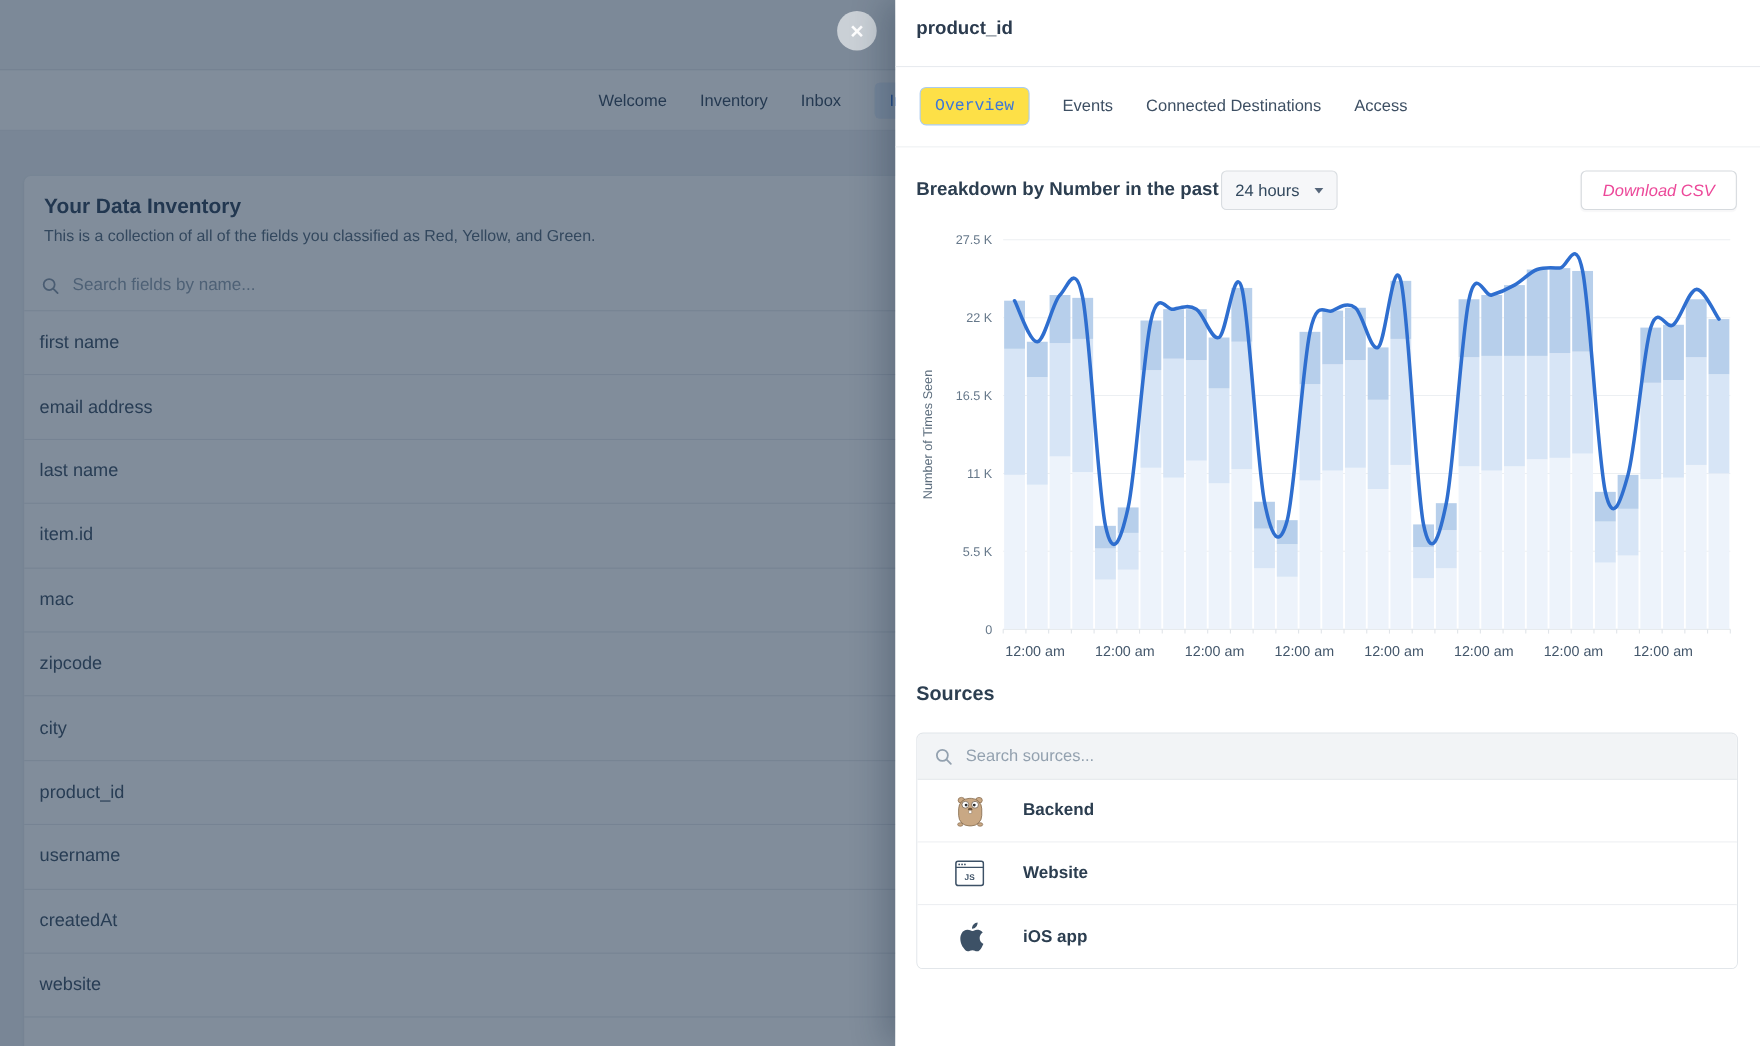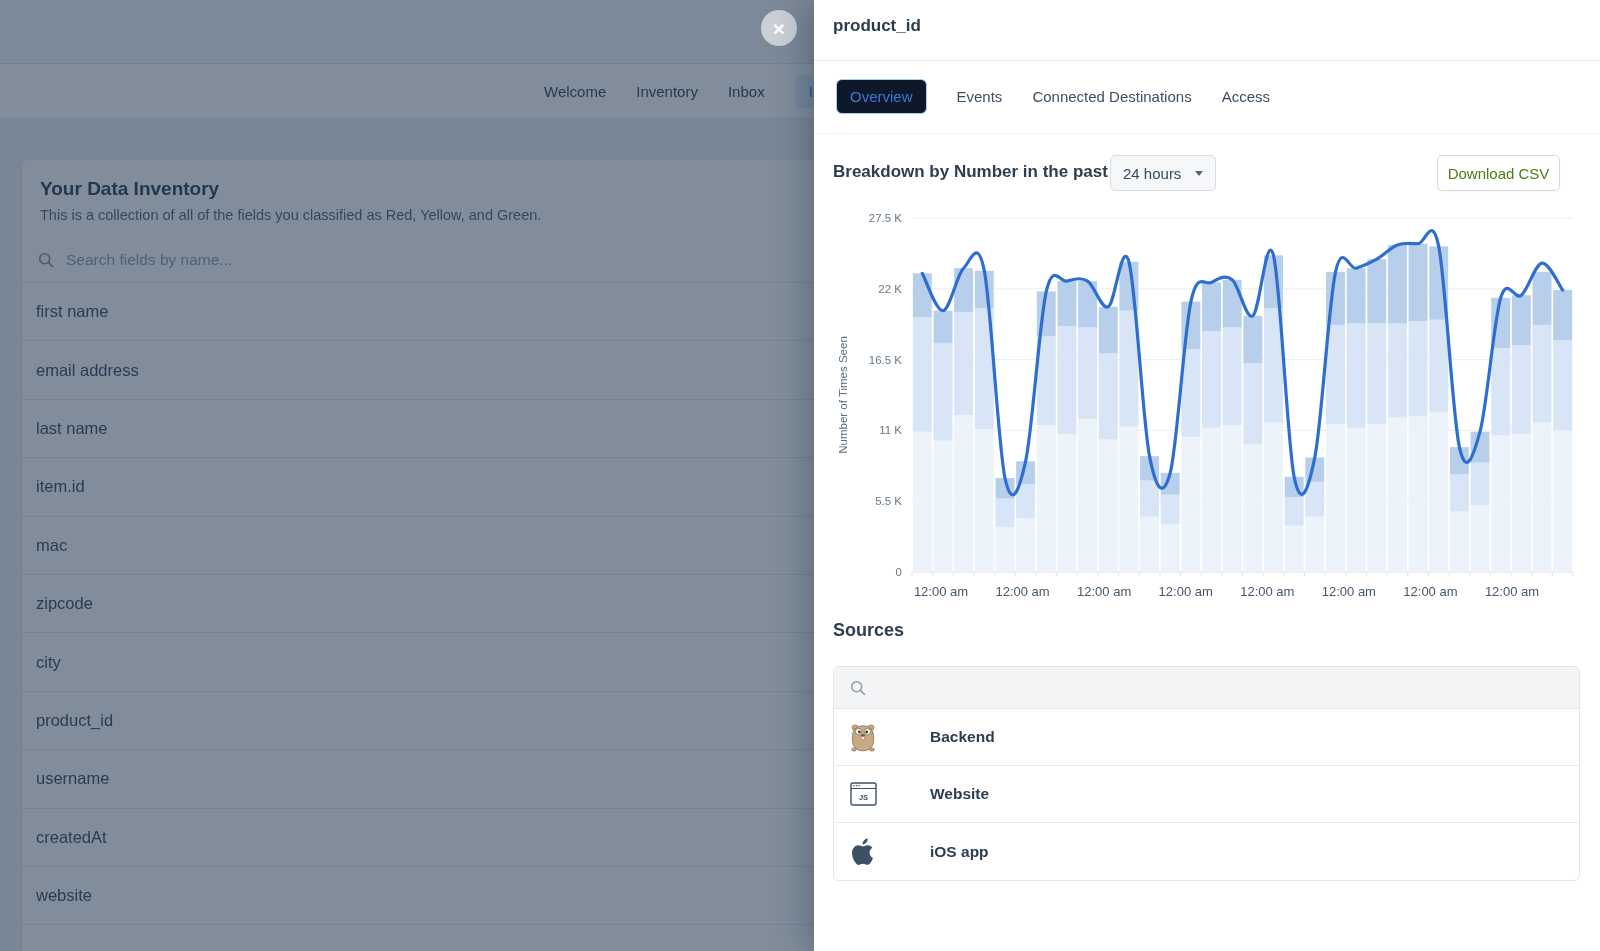--- a/index.html
+++ b/index.html
@@ -36,49 +36,49 @@
   .close-btn span { color:#ffffff; font-size:21px; font-weight:700; line-height:1; }
 
   
   .panel { position:absolute; left:814px; top:0; width:786px; height:951px;
     background:#ffffff; z-index:20; box-shadow:-10px 0 28px rgba(20,40,60,0.28); }
   .panel-title { position:absolute; left:19px; top:16px; font-size:17px;
     font-weight:700; color:#2b3b4e; }
   .panel-div1 { position:absolute; left:0; top:60px; width:786px; height:1px; background:#e8ebef; }
   .tabs { position:absolute; left:22px; top:79px; height:34px; display:flex; align-items:center; gap:30px; }
   .tab { font-size:15px; color:#3d4f63; cursor:pointer; white-space:nowrap; }
-  .tab.active { color:#3e77d8; background:#0f172a; border:1px solid #aacbf0;
-    border-radius:6px; padding:8px 13px; }
+  .tab.active { color:#3e77d8; background:#fde047; border:1px solid #aacbf0;
+    border-radius:6px; padding:8px 13px;font-family:Liberation Mono, monospace; }
   .panel-div2 { position:absolute; left:0; top:133px; width:786px; height:1px; background:#eef1f3; }
 
   .bd-head { position:absolute; left:19px; top:162px; font-size:17px; font-weight:700; color:#2c3e50; }
   .range-select { position:absolute; left:296px; top:155px; width:106px; height:36px;
     background:#f6f7f9; border:1px solid #d9dde1; border-radius:5px;
     display:flex; align-items:center; justify-content:space-between; padding:0 12px; cursor:pointer; }
   .range-select .val { font-size:15px; color:#33495e; }
   .caret { width:0; height:0; border-left:4.5px solid transparent;
     border-right:4.5px solid transparent; border-top:5.5px solid #56667a; }
-  .dl-btn { position:absolute; left:623px; top:155px; width:123px; height:36px;
+  .dl-btn { position:absolute; left:623px; top:155px; width:142px; height:36px;
     background:#ffffff; border:1px solid #d6dade; border-radius:5px;
-    font-size:15px; color:#4d7c0f; cursor:pointer;
+    font-size:15px; color:#ec4899; cursor:pointer;
     display:flex; align-items:center; justify-content:center;
-    font-family:"Liberation Sans", sans-serif; box-shadow:0 1px 1px rgba(40,60,80,.04); }
+    font-family:"Liberation Sans", sans-serif; box-shadow:0 1px 1px rgba(40,60,80,.04);font-style:italic; }
 
   .chart-wrap { position:absolute; left:19px; top:205px; width:747px; height:395px; }
 
   .sources-head { position:absolute; left:19px; top:620px; font-size:18px; font-weight:700; color:#2c3e50; }
   .sources-list { position:absolute; left:19px; top:666px; width:747px;
     border:1px solid #e2e6ea; border-radius:6px; overflow:hidden; background:#fff; }
   .src-search { height:42px; background:#f2f4f6; display:flex; align-items:center;
     gap:12px; padding:0 16px; border-bottom:1px solid #e5e8eb; }
   .src-row { height:57px; display:flex; align-items:center; gap:35px; padding:0 16px;
     border-bottom:1px solid #e9ecef; cursor:pointer; background:#fff; }
   .src-row:last-child { border-bottom:none; }
   .src-name { font-size:15.5px; font-weight:700; color:#2c3e50; }
-  .src-icon { width:45px; height:29px; display:flex; align-items:center; justify-content:flex-start; }
+  .src-icon { width:45px; height:29px; display:flex; align-items:center; justify-content:flex-end; }
 
   input.ghost { border:none; outline:none; background:transparent; flex:1;
     font-size:15.5px; color:#45586c; font-family:"Liberation Sans", sans-serif; }
   input.ghost::placeholder { color:#95a3b1; opacity:1; }
   .src-search input.ghost { font-size:15px; }
   .src-search input.ghost::placeholder { color:#93a1af; }
 </style>
 </head>
 <body>
 
@@ -301,20 +301,21 @@
       </svg>
   </div>
 
   <div class="sources-head">Sources</div>
   <div class="sources-list">
     <div class="src-search">
       <svg width="16" height="16" viewBox="0 0 16 16">
         <circle cx="6.7" cy="6.7" r="5" fill="none" stroke="#93a1af" stroke-width="1.6"></circle>
         <line x1="10.6" y1="10.6" x2="14.4" y2="14.4" stroke="#93a1af" stroke-width="1.6" stroke-linecap="round"></line>
       </svg>
+      <input class="ghost" placeholder="Search sources..." style="">
     </div>
     <div id="src-rows">
         <div class="src-row">
           <span class="src-icon">
             <svg width="26" height="29" viewBox="0 0 26 29">
               <ellipse cx="5" cy="4.5" rx="3" ry="2.6" fill="#c9a884" stroke="#8a6f52" stroke-width="0.7"></ellipse>
               <ellipse cx="21" cy="4.5" rx="3" ry="2.6" fill="#c9a884" stroke="#8a6f52" stroke-width="0.7"></ellipse>
               <ellipse cx="4" cy="26.5" rx="2.4" ry="1.6" fill="#c9a884" stroke="#8a6f52" stroke-width="0.7"></ellipse>
               <ellipse cx="22" cy="26.5" rx="2.4" ry="1.6" fill="#c9a884" stroke="#8a6f52" stroke-width="0.7"></ellipse>
               <rect x="2.5" y="2.8" width="21" height="25" rx="9.5" fill="#c9a884" stroke="#8a6f52" stroke-width="0.8"></rect>

